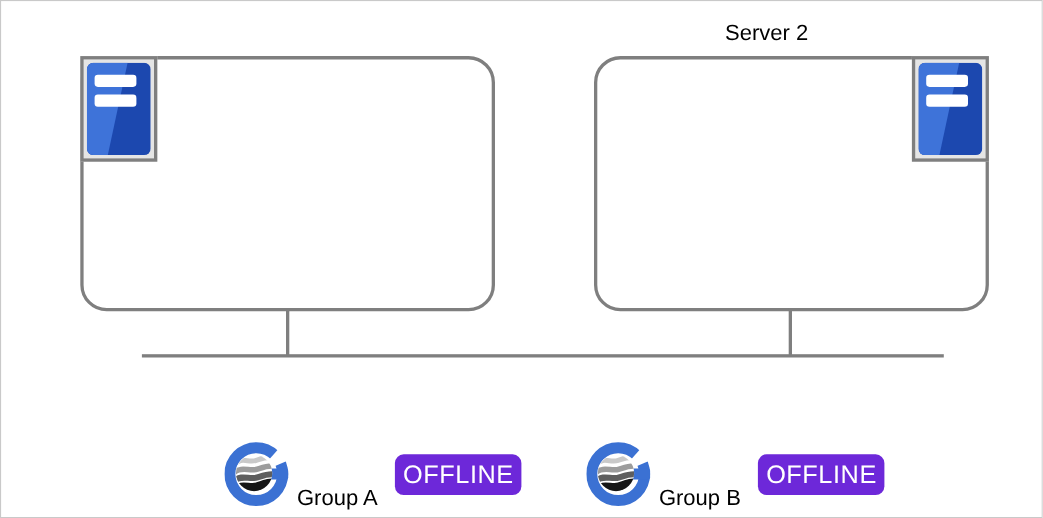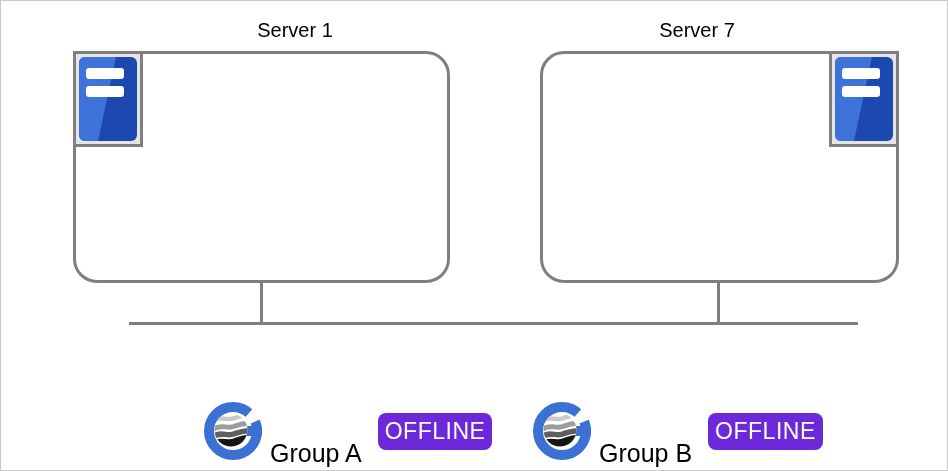--- a/index.html
+++ b/index.html
@@ -62,21 +62,21 @@
     top:400px;
     height:60px;
     display:flex;
     align-items:center;
   }
   .group-a { left:203px; }
   .group-b { left:532px;justify-content:center; }
   .group-icon { width:60px; height:60px; flex:0 0 auto; }
   .group-label {
     margin-left:6px;
-    font-size:25px;
+    font-size:20px;
     white-space:nowrap;
     margin-top:44px;
   }
   .status-badge {
     margin-left:16px;
     height:37px;
     padding:0 7px;
     display:flex; align-items:center;
     background:#6d28d9;
     color:#ffffff;
@@ -95,22 +95,21 @@
         <rect x="0" y="0" width="58" height="84" rx="6"></rect>
       </clipPath>
     <clipPath id="sphereClip">
         <circle cx="27" cy="29" r="16.5"></circle>
       </clipPath>
   </defs>
 </svg>
 
 <div class="page">
 
-  <div class="server-title title-1">Server 1</div>
-  <div class="server-title title-2">Server 7</div>
+  <div class="server-title title-2">Server 2</div>
 
   <div class="server-box box-1"></div>
   <div class="server-box box-2"></div>
 
   <div class="node-icon-box node-1">
     <svg width="58" height="84" viewBox="0 0 58 84">
       <g clip-path="url(#srvClip)">
         <rect width="58" height="84" fill="#1c48af"></rect>
         <polygon points="0,0 37,0 19,84 0,84" fill="#3e73d9"></polygon>
       </g>

